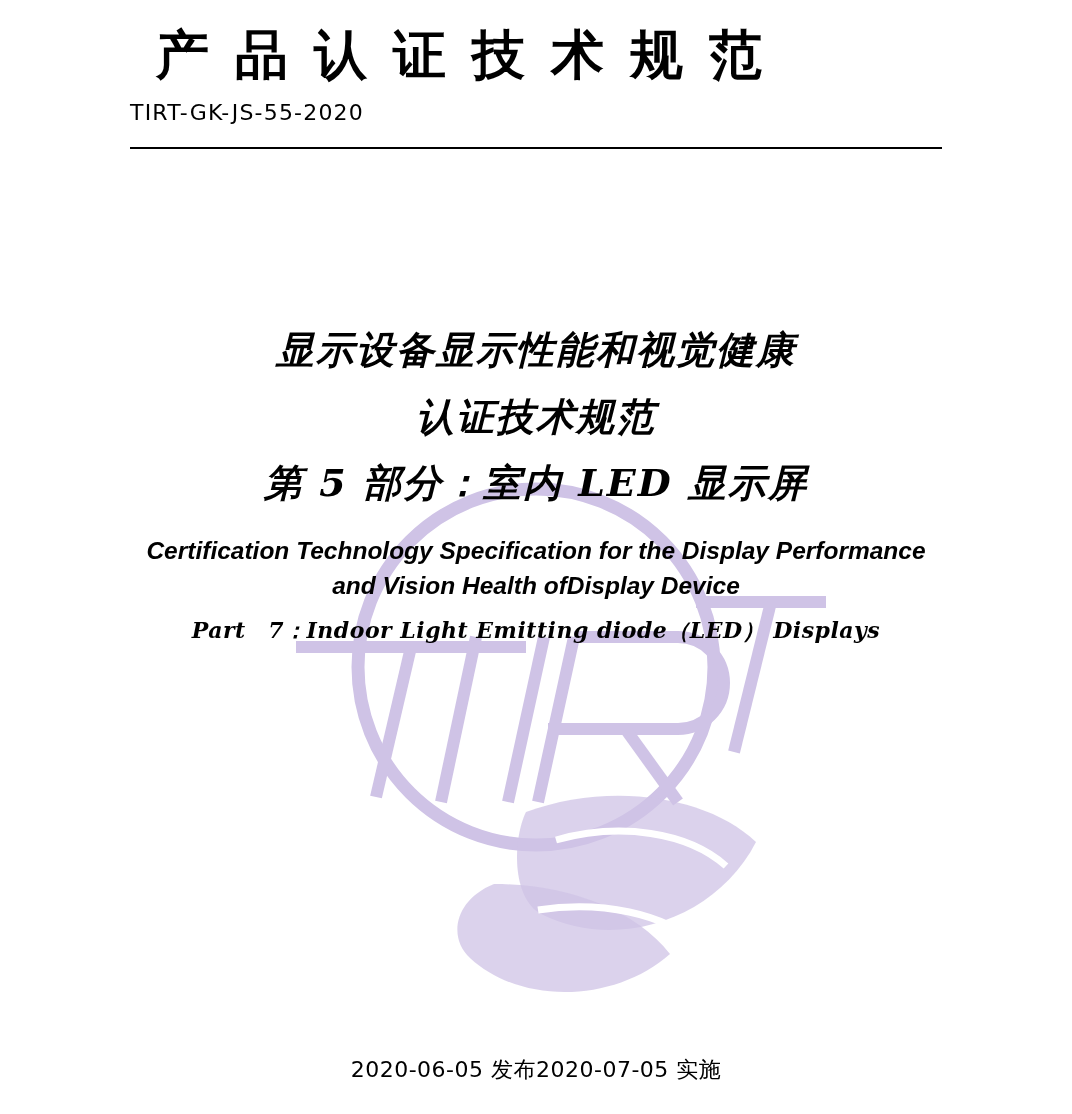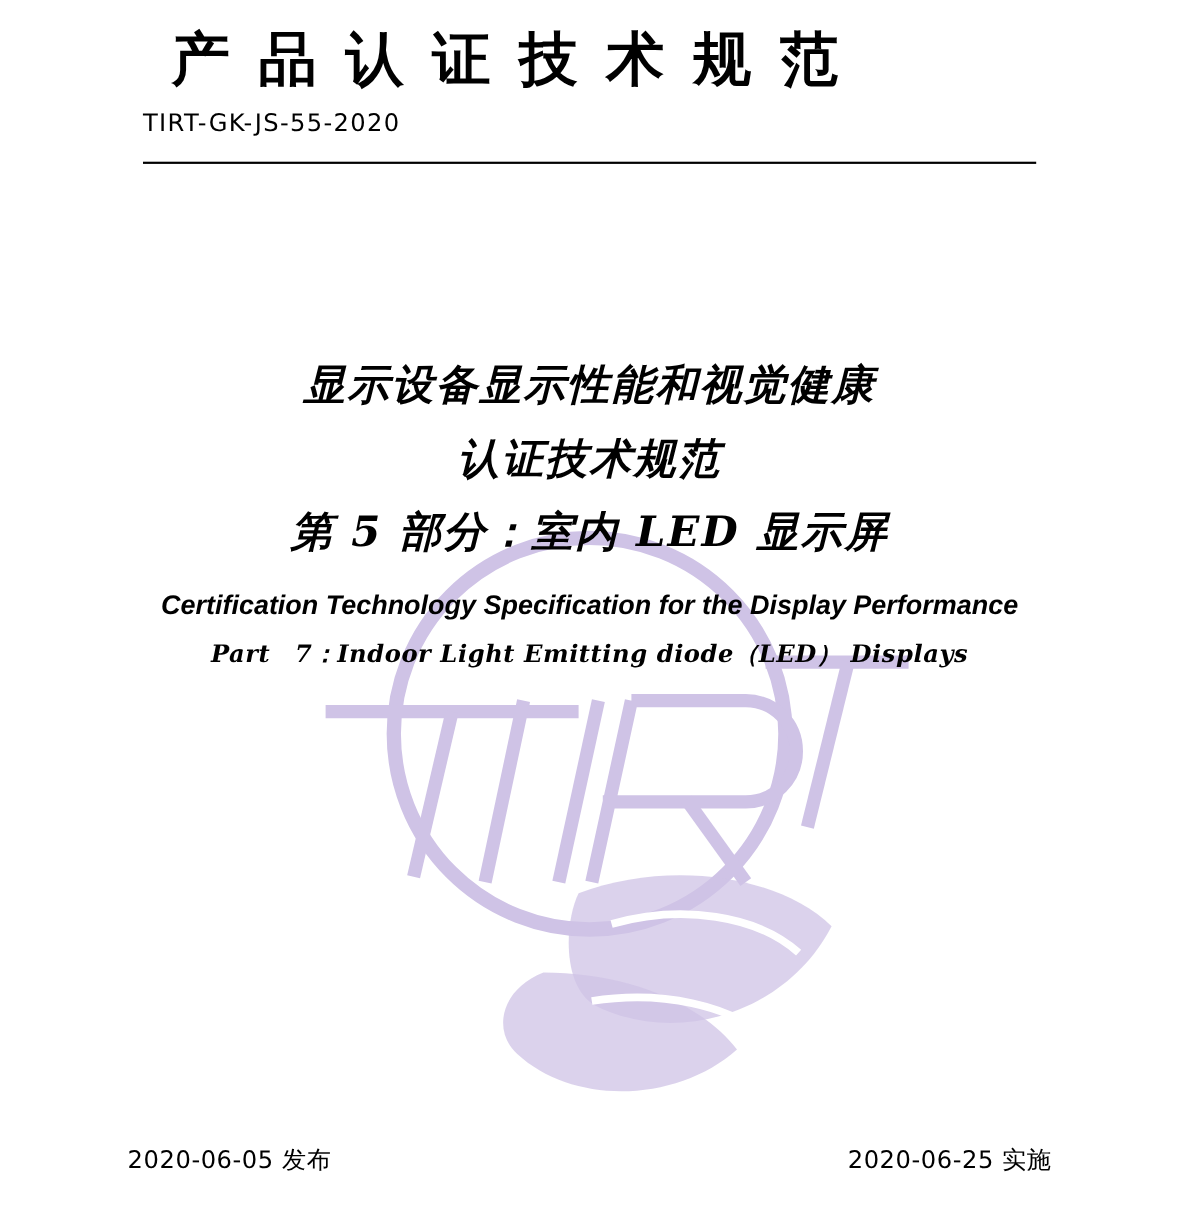--- a/index.html
+++ b/index.html
@@ -99,24 +99,24 @@
     font-size: 22px;
     letter-spacing: 0.5px;
     color: #000;
   }
 
   
   .footer {
     position: absolute;
     left: 0;
     right: 0;
-    bottom: 44px;
+    bottom: 29px;
     z-index: 2;
     display: flex;
-    justify-content: space-between;
+    justify-content: center;
     padding: 0 116px;
     font-family: "DejaVu Sans", sans-serif;
     font-size: 22px;
     letter-spacing: 0.5px;
     color: #000;
   }
 </style>
 </head>
 <body>
 
@@ -151,21 +151,22 @@
     <div class="doc-main-title">产品认证技术规范</div>
     <div class="doc-code">TIRT-GK-JS-55-2020</div>
     <div class="header-rule"></div>
   </div>
 
   <div class="title-block">
     <div class="cn-title-line">显示设备显示性能和视觉健康</div>
     <div class="cn-title-line">认证技术规范</div>
     <div class="cn-title-line part">第 5 部分：室内 LED 显示屏</div>
     <div class="en-title">Certification Technology Specification for the Display Performance</div>
+    <div class="en-title" style="margin-top:0">and Vision Health ofDisplay Device</div>
     <div class="en-part">Part　7：Indoor Light Emitting diode（LED） Displays</div>
   </div>
 
   <div class="footer">
     <div>2020-06-05 发布</div>
-    <div>2020-06-25 实施</div>
+    <div>2020-07-05 实施</div>
   </div>
 
 </div>
 
 </body></html>

